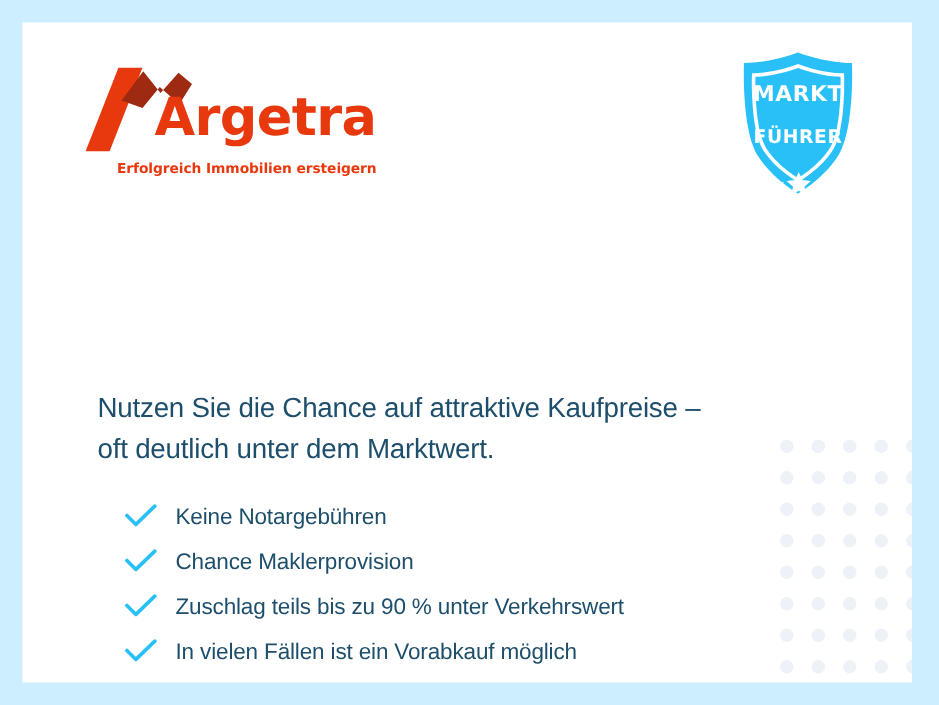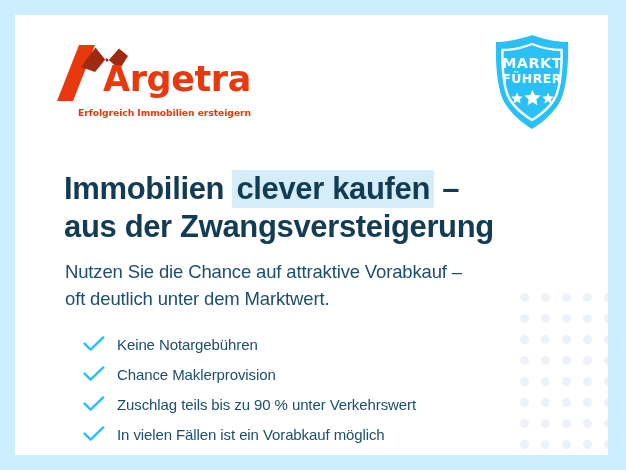--- a/index.html
+++ b/index.html
@@ -98,21 +98,21 @@
   #badge svg { display: block; }
   #badge-text {
     position: absolute;
     left: 0;
     top: 0;
     width: 88px;
     height: 98px;
     display: flex;
     flex-direction: column;
     align-items: center;
-    justify-content: flex-start;
+    justify-content: space-between;
     padding-top: 23px;
     box-sizing: border-box;
     pointer-events: none;
   }
   .badge-line {
     color: #ffffff;
     font-weight: 700;
     line-height: 1.08;
     letter-spacing: 0.4px;
     font-family: "DejaVu Sans", sans-serif;
@@ -263,23 +263,22 @@
           <svg width="17" height="17" viewBox="0 0 24 24">
             <polygon points="12,1 15.3,8.4 23.4,9.3 17.4,14.8 19.1,22.8 12,18.7 4.9,22.8 6.6,14.8 0.6,9.3 8.7,8.4" fill="#ffffff"></polygon>
           </svg>
           <svg width="12" height="12" viewBox="0 0 24 24">
             <polygon points="12,1 15.3,8.4 23.4,9.3 17.4,14.8 19.1,22.8 12,18.7 4.9,22.8 6.6,14.8 0.6,9.3 8.7,8.4" fill="#ffffff"></polygon>
           </svg>
         </div>
       </div>
     </div>
 
-    <h1 id="headline"><span>Immobilien </span><span class="hl-mark">clever kaufen</span><span> –</span><br><span>aus der Zwangsversteigerung</span></h1>
-
-    <p id="subheadline"><span>Nutzen Sie die Chance auf attraktive Vorabkauf –</span><br><span>oft deutlich unter dem Marktwert.</span></p>
+
+    <p id="subheadline"><span>Nutzen Sie die Chance auf attraktive Kaufpreise –</span><br><span>oft deutlich unter dem Marktwert.</span></p>
 
     <ul id="benefits" style="list-style:none;margin:16px;padding:0;">
         <li class="benefit-row">
           <span class="benefit-check">
             <svg width="22" height="16" viewBox="0 0 22 16" xmlns="http://www.w3.org/2000/svg">
               <path d="M1.6 7.6 L7.6 13.6 L20.2 1.4" fill="none" stroke="#29c0f7" stroke-width="2.4" stroke-linecap="round" stroke-linejoin="round"></path>
             </svg>
           </span>
           <span class="benefit-label">Keine Notargebühren</span>
         </li>

